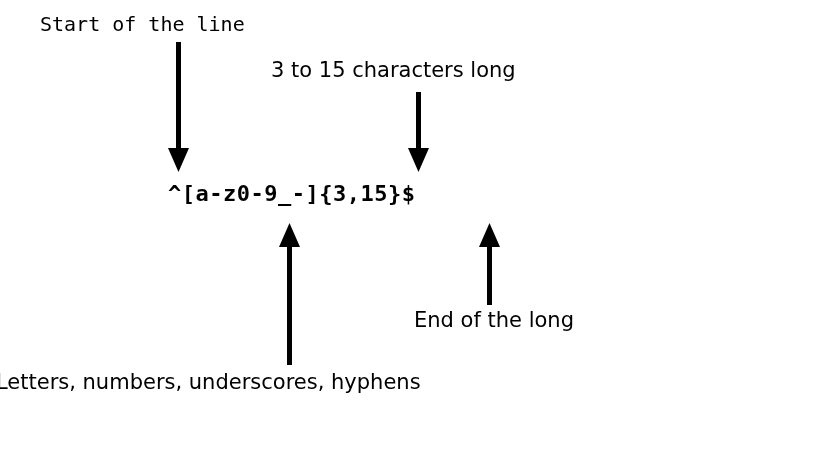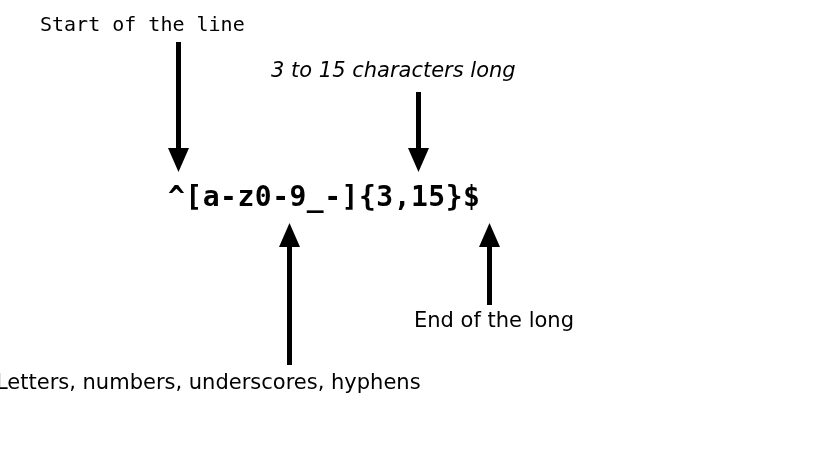--- a/index.html
+++ b/index.html
@@ -29,21 +29,21 @@
     letter-spacing: 0px;
   }
   .label-sans {
     font-family: "DejaVu Sans", sans-serif;
     font-size: 21px;
   }
   .regex {
     position: absolute;
     font-family: "DejaVu Sans Mono", monospace;
     font-weight: bold;
-    font-size: 28px;
+    font-size: 22px;
     letter-spacing: 0.5px;
     white-space: pre;
     color: #000000;
     line-height: 1;
   }
   .arrow-layer {
     position: absolute;
     left: 0;
     top: 0;
     width: 819px;
@@ -59,21 +59,21 @@
     line-height: 1;
   }
 </style>
 </head>
 <body>
 
 <div id="canvas">
 
   <div class="label label-mono" style="left: 40px; top: 14px;">Start of the line</div>
 
-  <div class="label label-sans" style="left: 271px; top: 60px; font-style: italic;">3 to 15 characters long</div>
+  <div class="label label-sans" style="left: 271px; top: 60px;">3 to 15 characters long</div>
 
   <div class="regex" style="left: 168px; top: 183px;">^[a-z0-9_-]{3,15}$</div>
 
   <div class="label label-sans" style="left: 414px; top: 310px;">End of the long</div>
 
   <div class="clip-left" style="left: -4px; top: 372px;">Letters, numbers, underscores, hyphens</div>
 
   <svg class="arrow-layer" viewBox="0 0 819 460" width="819" height="460">
 
     <g>

